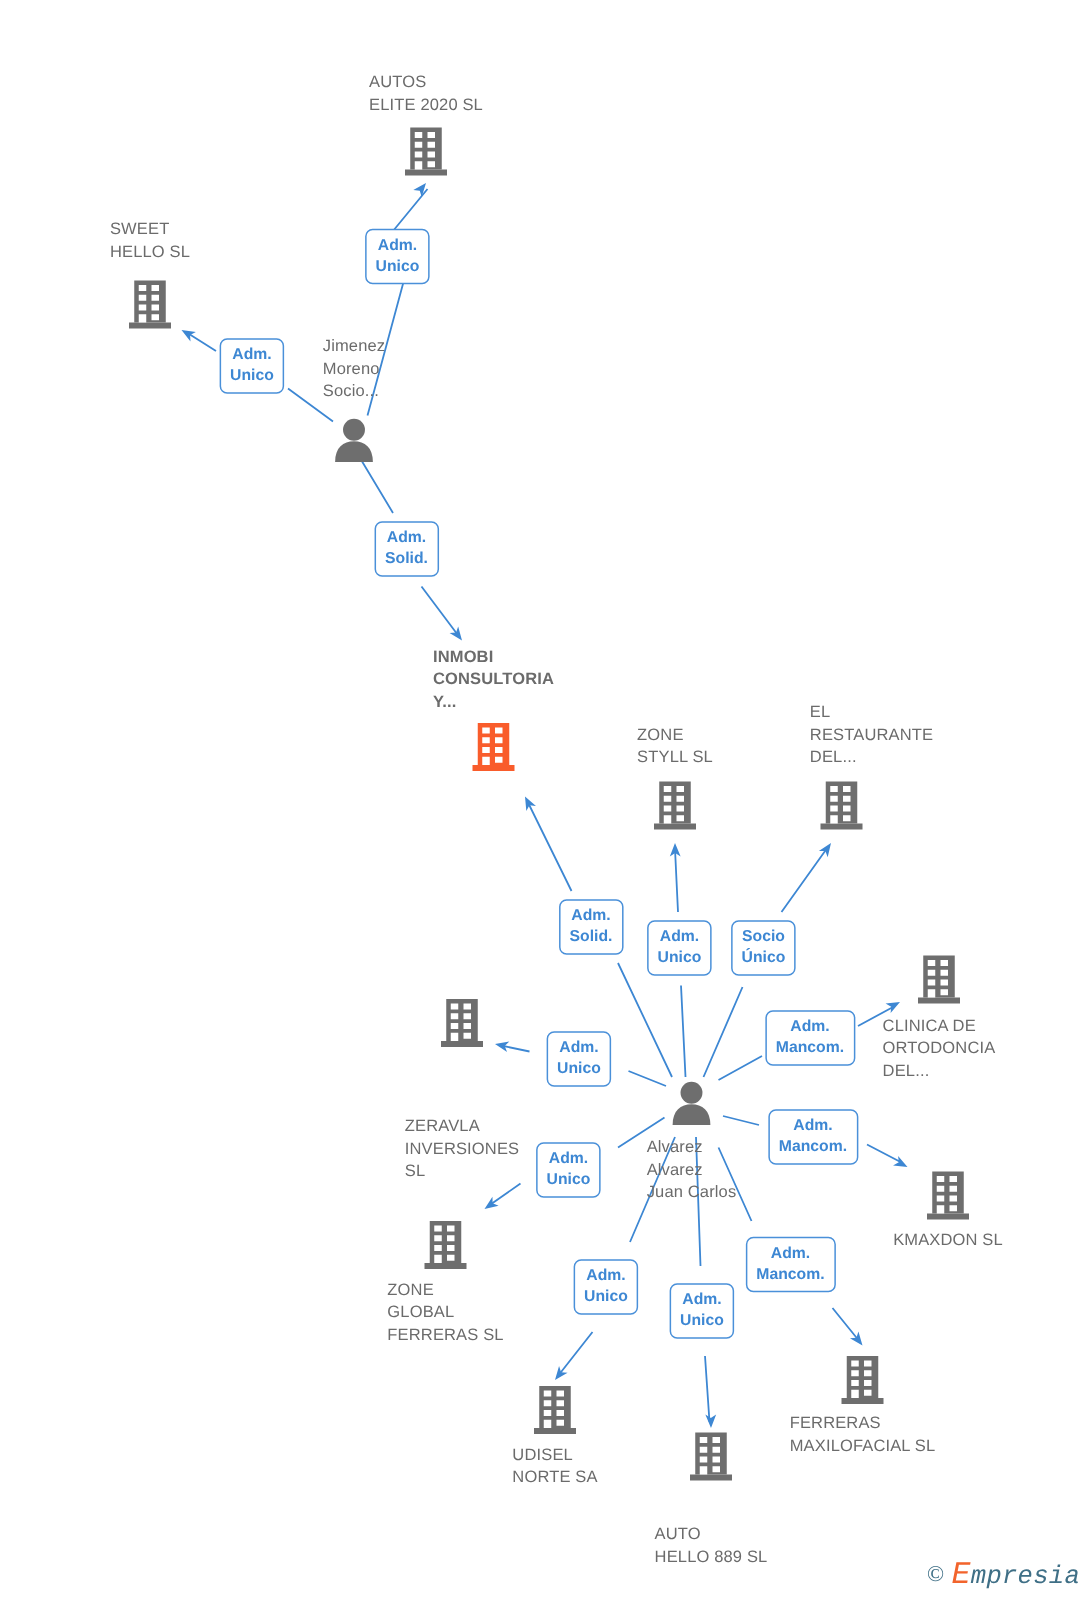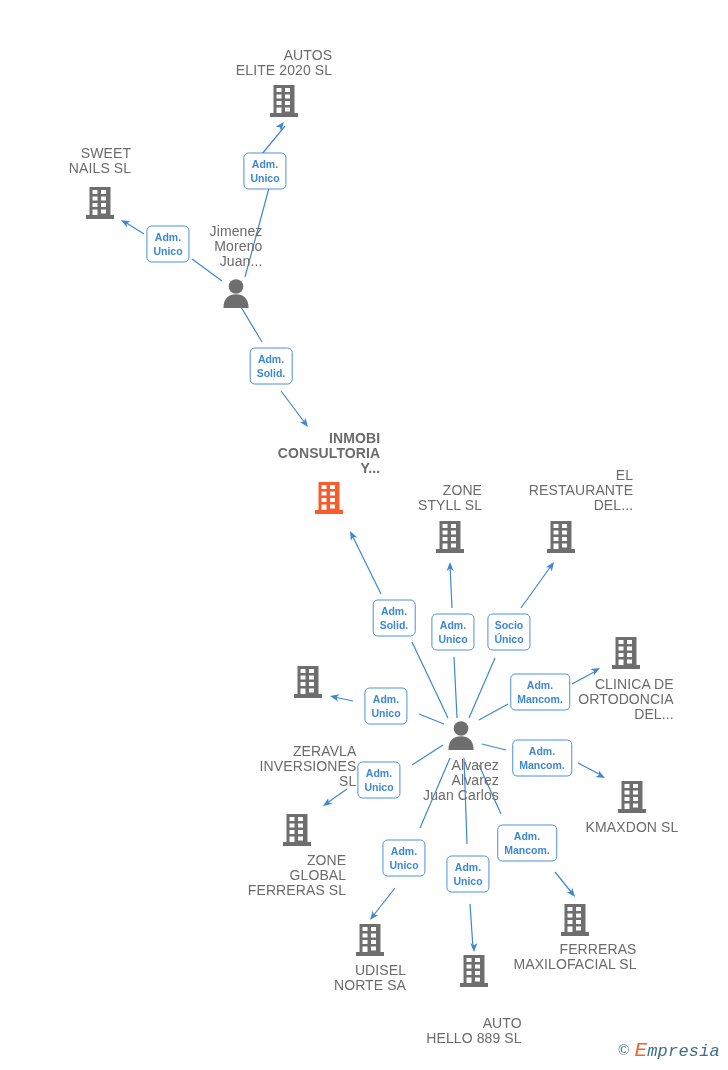--- a/index.html
+++ b/index.html
@@ -31,22 +31,22 @@
     height: 0;
   }
   .node-icon {
     position: absolute;
     transform: translate(-50%, -50%);
     line-height: 0;
   }
   .node-label {
     position: absolute;
     transform: translateX(-50%);
-    text-align: right;
-    font-size: 14px;
+    text-align: left;
+    font-size: 11px;
     line-height: 15px;
     color: #6b6b6b;
     white-space: nowrap;
     letter-spacing: 0.1px;
   }
   .node-label.focus {
     font-weight: bold;
     color: #6b6b6b;
   }
   .edge-label {
@@ -151,32 +151,32 @@
             <rect x="16" y="4" width="5" height="4" fill="#fff"></rect>
             <rect x="7.5" y="10.5" width="5" height="4" fill="#fff"></rect>
             <rect x="16" y="10.5" width="5" height="4" fill="#fff"></rect>
             <rect x="7.5" y="17" width="5" height="4" fill="#fff"></rect>
             <rect x="16" y="17" width="5" height="4" fill="#fff"></rect>
             <rect x="7.5" y="23.5" width="5" height="5.5" fill="#fff"></rect>
             <rect x="16" y="23.5" width="5" height="4" fill="#fff"></rect>
           </svg></div>
         <div class="node-label" style="left: 100px; top: 146px;">
           <div>SWEET</div>
-          <div>NAILS SL</div>
+          <div>HELLO SL</div>
         </div>
       </div>
       <div class="node">
         <div class="node-icon" style="left: 236px; top: 293px;"><svg width="28" height="30" viewBox="0 0 28 30">
             <circle cx="14" cy="8.5" r="7.3" fill="#6e6e6e"></circle>
             <path d="M 1.4,30 C 1.4,20.4 6.8,16.2 14,16.2 C 21.2,16.2 26.6,20.4 26.6,30 Z" fill="#6e6e6e"></path>
           </svg></div>
         <div class="node-label" style="left: 236px; top: 224px;">
           <div>Jimenez</div>
           <div>Moreno</div>
-          <div>Juan...</div>
+          <div>Socio...</div>
         </div>
       </div>
       <div class="node">
         <div class="node-icon" style="left: 329px; top: 498px;"><svg width="30" height="34" viewBox="0 0 30 34">
             <rect x="4.5" y="1" width="21" height="28" fill="#f95c2b"></rect>
             <rect x="1" y="29" width="28" height="4" fill="#f95c2b"></rect>
             <rect x="7.5" y="4" width="5" height="4" fill="#fff"></rect>
             <rect x="16" y="4" width="5" height="4" fill="#fff"></rect>
             <rect x="7.5" y="10.5" width="5" height="4" fill="#fff"></rect>
             <rect x="16" y="10.5" width="5" height="4" fill="#fff"></rect>

